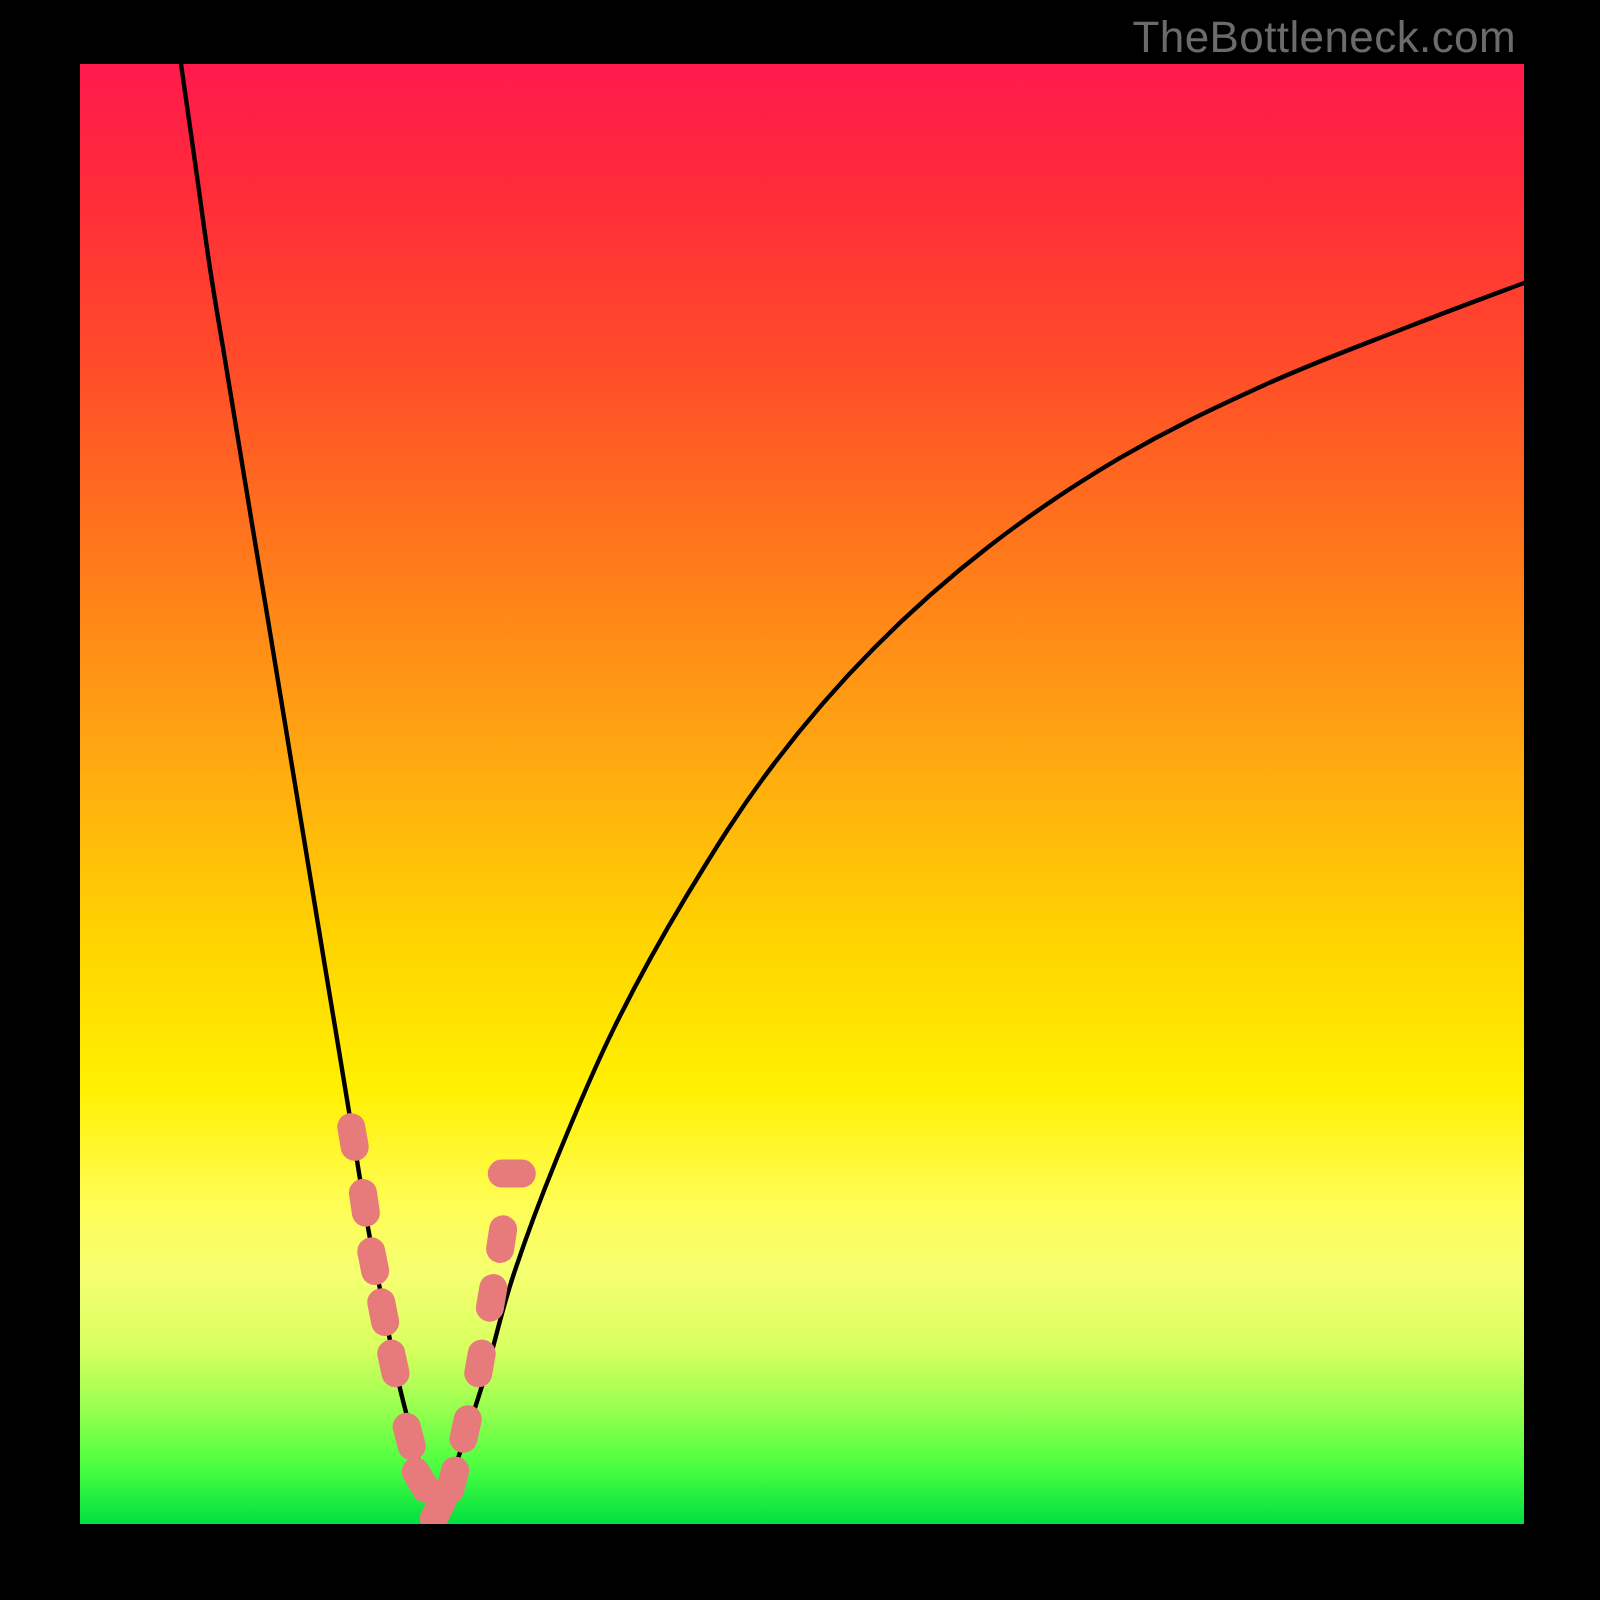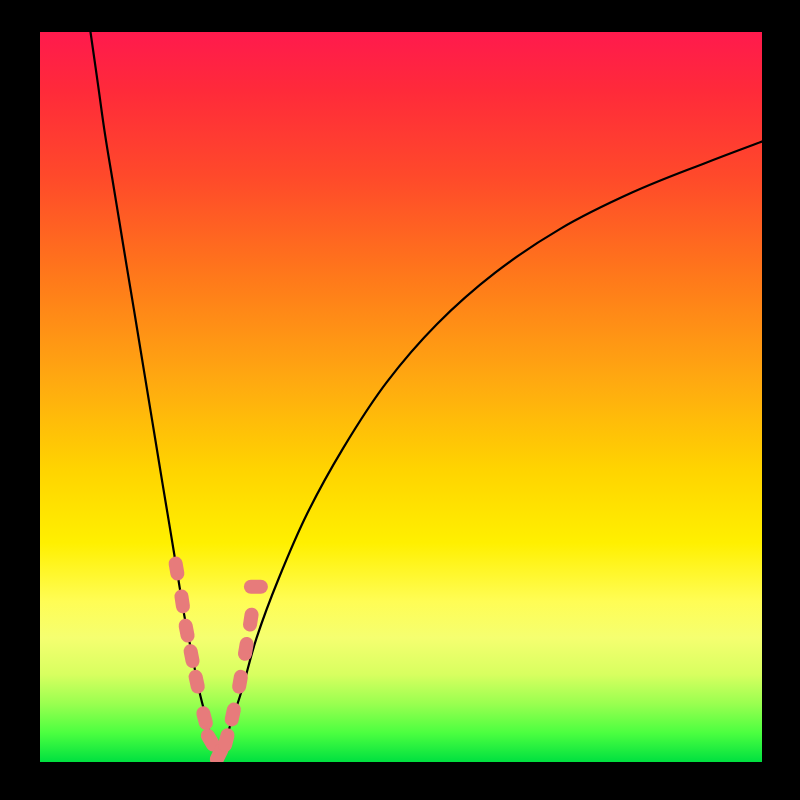--- a/index.html
+++ b/index.html
@@ -56,20 +56,21 @@
     top: 0;
     width: 722px;
     height: 730px;
   }
 </style>
 </head>
 <body>
 
 <div class="frame">
 
+  <div class="watermark">TheBottleneck.com</div>
 
   <div class="plot-area">
     <svg class="curves" viewBox="0 0 722 730" preserveAspectRatio="none">
       <g>
         <path id="left-path" fill="none" stroke-width="2.2" stroke-linecap="round" d="M 50.5 0.0 C 51.8 9.2, 55.2 32.7, 57.8 51.1 C 60.4 69.5, 62.4 85.1, 65.0 102.2 C 67.6 119.3, 69.6 130.2, 72.2 146.0 C 74.8 161.8, 76.8 174.0, 79.4 189.8 C 82.0 205.6, 84.0 217.8, 86.6 233.6 C 89.2 249.4, 91.3 261.6, 93.9 277.4 C 96.5 293.2, 98.5 305.4, 101.1 321.2 C 103.7 337.0, 105.7 349.2, 108.3 365.0 C 110.9 380.8, 112.9 393.0, 115.5 408.8 C 118.1 424.6, 120.1 436.8, 122.7 452.6 C 125.3 468.4, 127.4 480.6, 130.0 496.4 C 132.6 512.2, 134.6 524.4, 137.2 540.2 C 139.8 556.0, 141.8 569.5, 144.4 584.0 C 147.0 598.5, 149.0 607.4, 151.6 620.5 C 154.2 633.6, 156.2 645.2, 158.8 657.0 C 161.4 668.8, 163.5 675.7, 166.1 686.2 C 168.7 696.7, 171.3 707.5, 173.3 715.4 C 175.2 723.3, 176.2 727.4, 176.9 730.0" stroke="#000000"></path>
       </g>
       <g>
         <path id="right-path" fill="none" stroke-width="2.2" stroke-linecap="round" d="M 176.9 730.0 C 178.8 724.7, 183.2 713.9, 187.7 700.8 C 192.3 687.7, 197.0 674.1, 202.2 657.0 C 207.4 639.9, 210.1 625.6, 216.6 605.9 C 223.1 586.2, 229.2 569.8, 238.3 547.5 C 247.4 525.2, 255.4 505.5, 267.1 481.8 C 278.8 458.1, 288.9 439.8, 303.2 416.1 C 317.5 392.4, 329.7 372.7, 346.6 350.4 C 363.5 328.1, 377.6 311.7, 397.1 292.0 C 416.6 272.3, 432.8 258.0, 454.9 240.9 C 477.0 223.8, 495.1 211.6, 519.8 197.1 C 544.5 182.6, 566.0 172.4, 592.0 160.6 C 618.0 148.8, 640.8 140.6, 664.2 131.4 C 687.6 122.2, 711.6 113.4, 722.0 109.5" stroke="#000000"></path>
       </g>
       <g id="markers-group">

